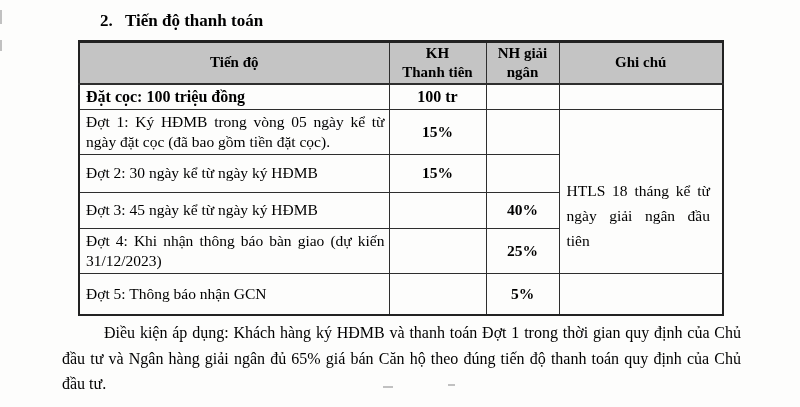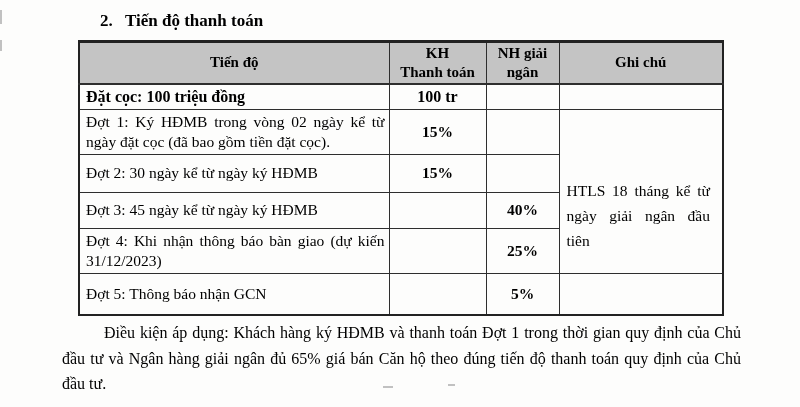--- a/index.html
+++ b/index.html
@@ -103,35 +103,35 @@
     <colgroup>
       <col style="width:310px">
       <col style="width:97px">
       <col style="width:73px">
       <col style="width:164px">
     </colgroup>
     <thead>
       <tr style="height:39px">
         <th>Tiến độ</th>
         <th>KH
-Thanh toán</th>
+Thanh tiên</th>
         <th>NH giải
 ngân</th>
         <th>Ghi chú</th>
       </tr>
     </thead>
     <tbody>
       <tr style="height:20px" class="bold-row">
         <td class="label">Đặt cọc: 100 triệu đồng</td>
         <td class="val">100 tr</td>
         <td class="val"></td>
         <td></td>
       </tr>
       <tr style="height:43px">
-        <td class="label">Đợt 1: Ký HĐMB trong vòng 02 ngày kể từ ngày đặt cọc (đã bao gồm tiền đặt cọc).</td>
+        <td class="label">Đợt 1: Ký HĐMB trong vòng 05 ngày kể từ ngày đặt cọc (đã bao gồm tiền đặt cọc).</td>
         <td class="val">15%</td>
         <td class="val"></td>
         <td class="note" rowspan="4">HTLS 18 tháng kể từ ngày giải ngân đầu tiên</td>
       </tr>
       <tr style="height:38px">
         <td class="label">Đợt 2: 30 ngày kể từ ngày ký HĐMB</td>
         <td class="val">15%</td>
         <td class="val"></td>
       </tr>
       <tr style="height:36px">

